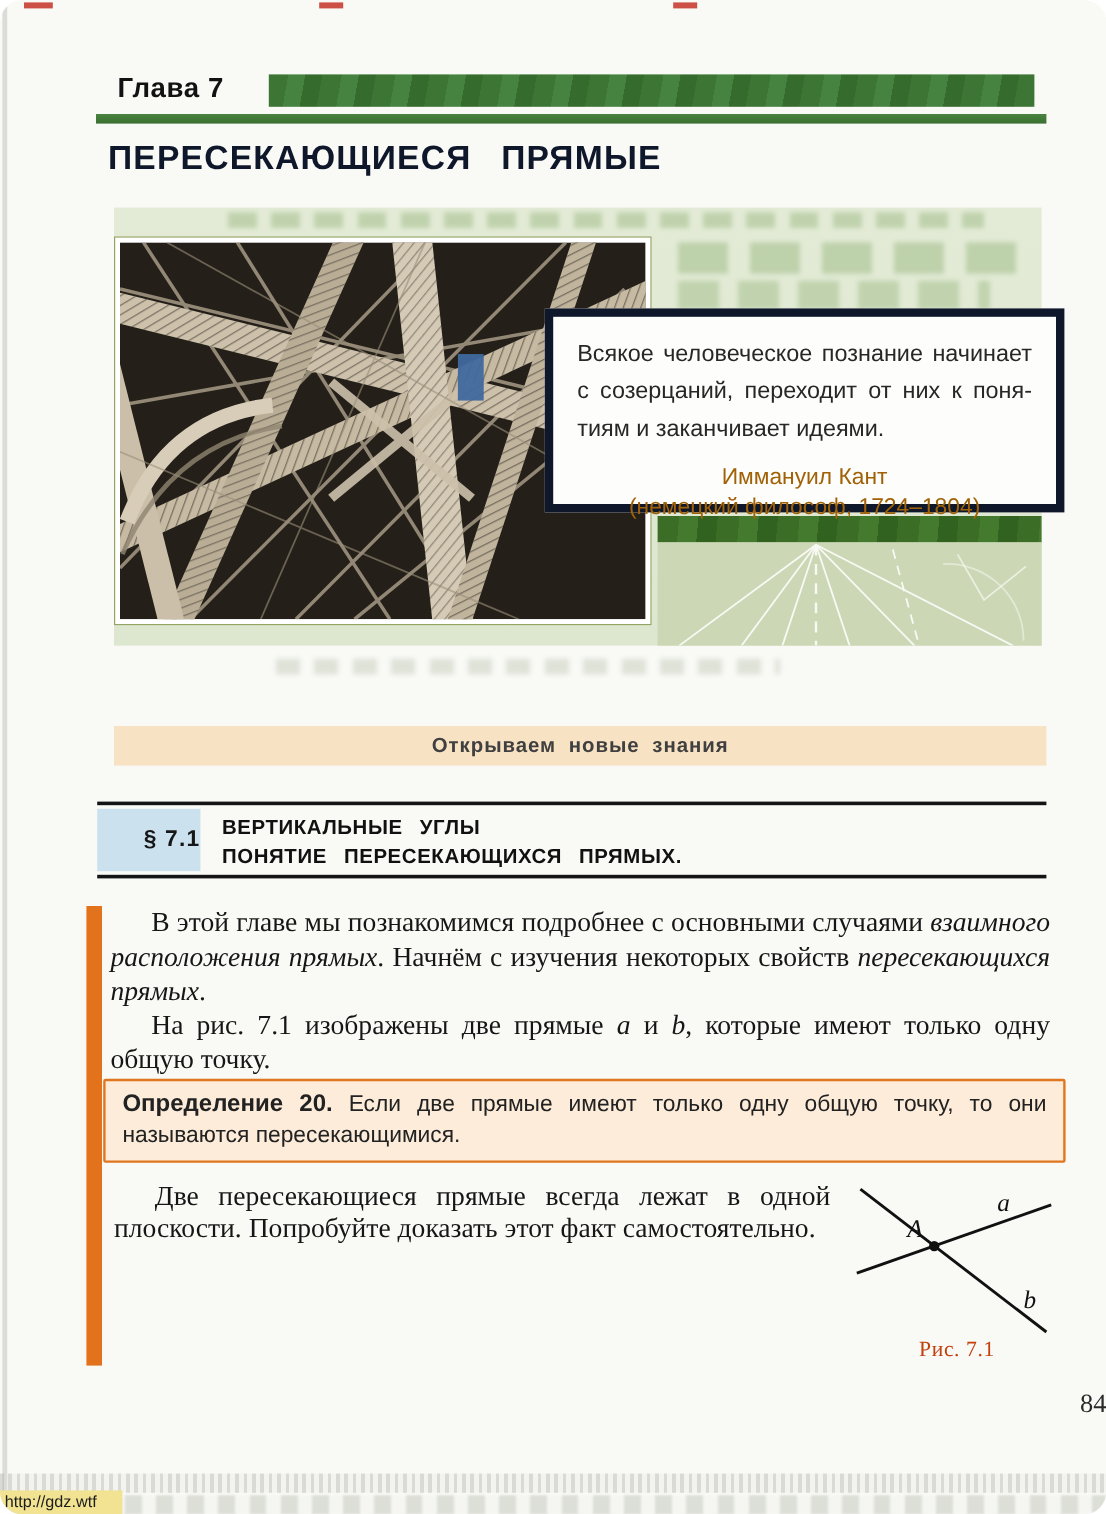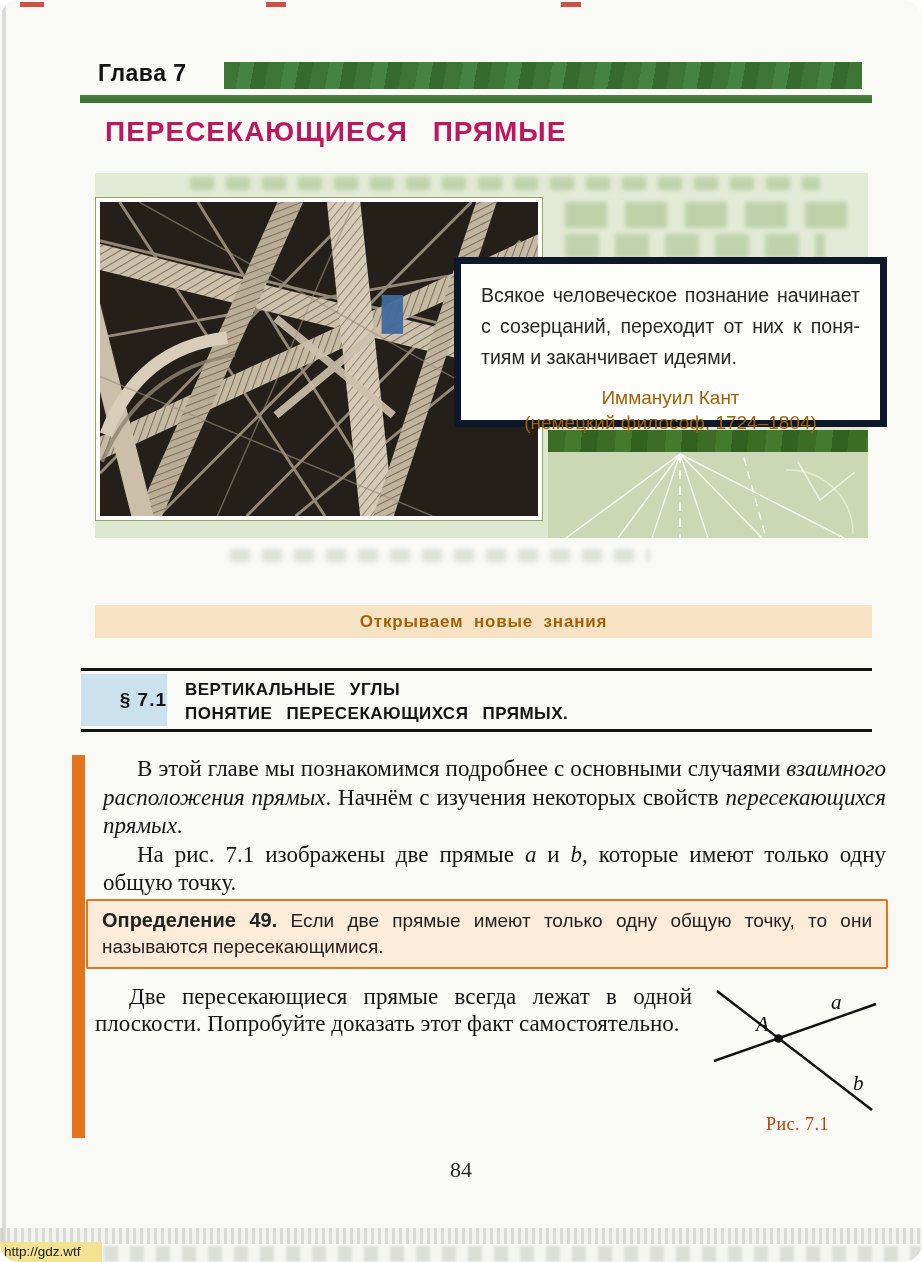--- a/index.html
+++ b/index.html
@@ -17,22 +17,22 @@
     filter:blur(1px);}
   #left-edge{left:2px;top:0;width:4px;height:1262px;background:rgba(190,192,186,.5);}
 
   
   #chapter-label{left:98px;top:60px;width:130px;font-family:"Liberation Sans",sans-serif;
     font-weight:bold;font-size:23px;color:#121212;letter-spacing:.5px;}
   #chapter-bar{left:224px;top:62px;width:638px;height:27px;
     background:repeating-linear-gradient(100deg,#3d7634 0 16px,#478340 16px 30px,#356c2d 30px 44px);}
   #chapter-rule{left:80px;top:95px;width:792px;height:8px;
     background:linear-gradient(180deg,#4a8340,#3a7031);}
-  #chapter-title{left:105px;top:116px;width:700px;font-family:"Liberation Sans",sans-serif;
-    font-weight:bold;font-size:28px;color:#be185d;letter-spacing:1px;word-spacing:16px;}
+  #chapter-title{left:90px;top:116px;width:700px;font-family:"Liberation Sans",sans-serif;
+    font-weight:bold;font-size:28px;color:#0f172a;letter-spacing:1px;word-spacing:16px;}
 
   
   #hero-panel{left:95px;top:173px;width:773px;height:365px;
     background:linear-gradient(180deg,#e3ebd6,#dde6cf);}
   .ghost{position:absolute;filter:blur(2.2px);opacity:.6;}
   #ghost-1{left:190px;top:177px;width:630px;height:13px;
     background:repeating-linear-gradient(90deg,rgba(120,160,90,.55) 0 24px,transparent 24px 36px);}
   #ghost-2{left:565px;top:202px;width:295px;height:26px;
     background:repeating-linear-gradient(90deg,rgba(115,158,85,.55) 0 42px,transparent 42px 60px);}
   #ghost-3{left:565px;top:234px;width:260px;height:24px;
@@ -52,55 +52,55 @@
   #quote-box{left:454px;top:257px;width:433px;height:170px;background:#fdfdfb;
     border:7px solid #0f172a;box-sizing:border-box;padding:16px 20px 10px 20px;
     font-family:"Liberation Sans",sans-serif;}
   #quote-text{font-size:19.5px;line-height:31px;color:#272727;text-align:justify;}
   #quote-attrib{margin-top:12px;text-align:center;font-size:19px;
     line-height:25px;color:#a16207;}
 
   
   #banner{left:95px;top:605px;width:777px;height:33px;background:#f7e3c3;
     text-align:center;line-height:33px;font-family:"Liberation Sans",sans-serif;
-    font-weight:bold;font-size:17px;color:#a16207;letter-spacing:.8px;word-spacing:5px;}
+    font-weight:bold;font-size:17px;color:#404040;letter-spacing:.8px;word-spacing:5px;}
 
   
   .rule{left:81px;width:791px;height:3px;background:#141414;}
   #rule-top{top:668px;}
   #rule-bottom{top:729px;}
   #section-chip{left:81px;top:674px;width:86px;height:52px;background:#cbe1ee;
     text-align:right;line-height:52px;font-family:"Liberation Sans",sans-serif;
     font-weight:bold;font-size:19px;color:#161616;letter-spacing:1px;}
   #section-title{left:185px;top:678px;width:660px;font-family:"Liberation Sans",sans-serif;
     font-weight:bold;font-size:17px;line-height:24px;color:#111;
     letter-spacing:.5px;word-spacing:9px;}
 
   
   #accent-bar{left:72px;top:755px;width:13px;height:383px;background:#e2731c;}
   .bodytext{font-size:23px;text-align:justify;color:#161616;}
   .bodytext p{margin:0;text-indent:34px;}
-  #block-1{left:103px;top:755px;width:783px;line-height:28.5px;}
+  #block-1{left:92px;top:755px;width:783px;line-height:28.5px;}
   #block-2{left:95px;top:984px;width:597px;line-height:26.5px;}
   .it{font-style:italic;}
 
   #definition-box{left:86px;top:899px;width:802px;box-sizing:border-box;
     background:#fcecd9;border:2px solid #e0761f;border-radius:2px;
     padding:6px 14px 7px 14px;font-family:"Liberation Sans",sans-serif;
     font-size:19px;line-height:26px;color:#222;text-align:justify;}
   #definition-box b{font-size:20px;}
 
   
   #figure-7-1{left:700px;top:982px;width:195px;height:160px;}
   #figure-7-1 svg{display:block;width:100%;height:100%;}
   #figure-7-1 text{font-family:"Liberation Serif",serif;font-style:italic;font-size:21px;fill:#111;}
   #figure-caption{left:700px;top:1114px;width:195px;text-align:center;
     font-weight:normal;font-size:18px;color:#c2410c;letter-spacing:.5px;}
 
-  #page-number{left:0;top:1157px;width:922px;text-align:center;font-size:22px;color:#2a2a2a;}
+  #page-number{left:0;top:1157px;width:922px;text-align:right;font-size:22px;color:#2a2a2a;}
 
   #watermark{left:0;top:1242px;background:#f1e391;color:#1c1c1c;
     font-family:"Liberation Sans",sans-serif;font-size:13.5px;padding:2px 21px 3px 4px;}
 </style>
 </head>
 <body>
 
 <div id="page">
 
   <div class="red-dash" style="left:20px;width:24px;"></div>
@@ -216,21 +216,21 @@
   <div class="abs rule" id="rule-bottom"></div>
 
   <div class="abs" id="accent-bar"></div>
 
   <div class="abs bodytext" id="block-1">
     <p><span>В этой главе мы познакомимся подробнее с основными случаями </span><span class="it">вза­имного расположения прямых</span><span>. Начнём с изучения некоторых свойств </span><span class="it">пе­ресекающихся прямых</span><span>.</span></p>
     <p><span>На рис. 7.1 изображены две прямые </span><span class="it">a</span><span> и </span><span class="it">b</span><span>, которые имеют только одну общую точку.</span></p>
   </div>
 
   <div class="abs" id="definition-box">
-    <b>Определение 49.</b>
+    <b>Определение 20.</b>
     <span>Если две прямые имеют только одну общую точку, то они называются пересекающимися.</span>
   </div>
 
   <div class="abs bodytext" id="block-2">
     <p>Две пересекающиеся прямые всегда лежат в одной плоскости. Попробуйте доказать этот факт само­стоя­тельно.</p>
   </div>
 
   <div class="abs" id="figure-7-1">
     <svg viewBox="0 0 195 160">
       <line x1="14" y1="79" x2="176" y2="22" stroke="#111" stroke-width="2.4"></line>

